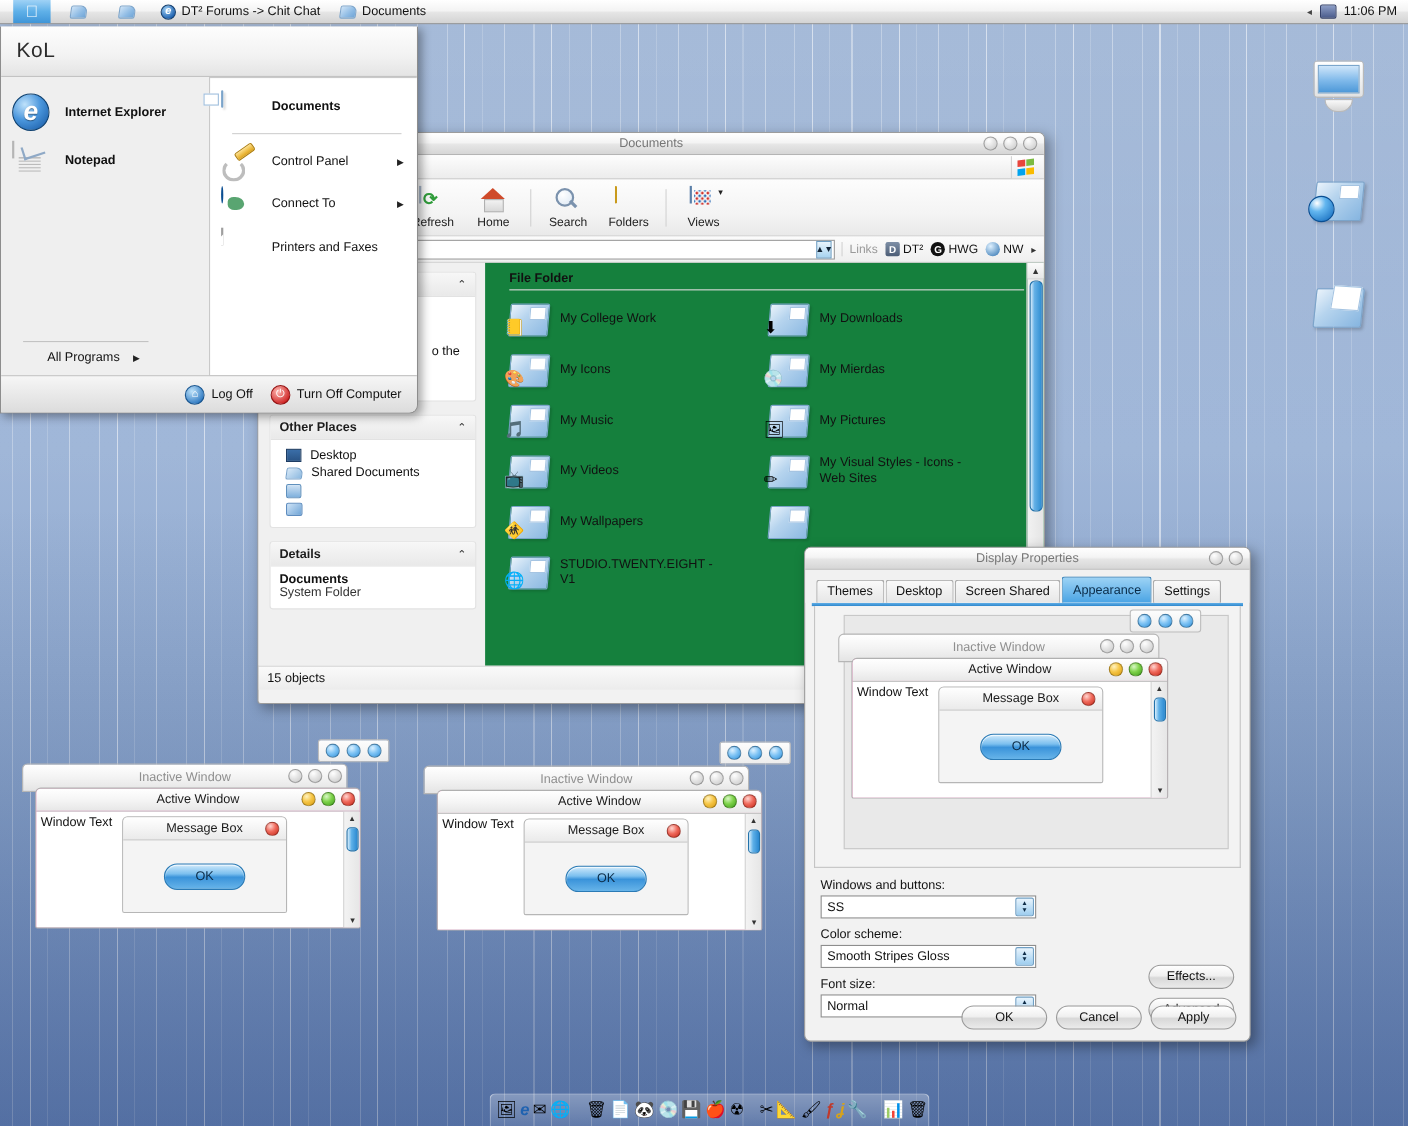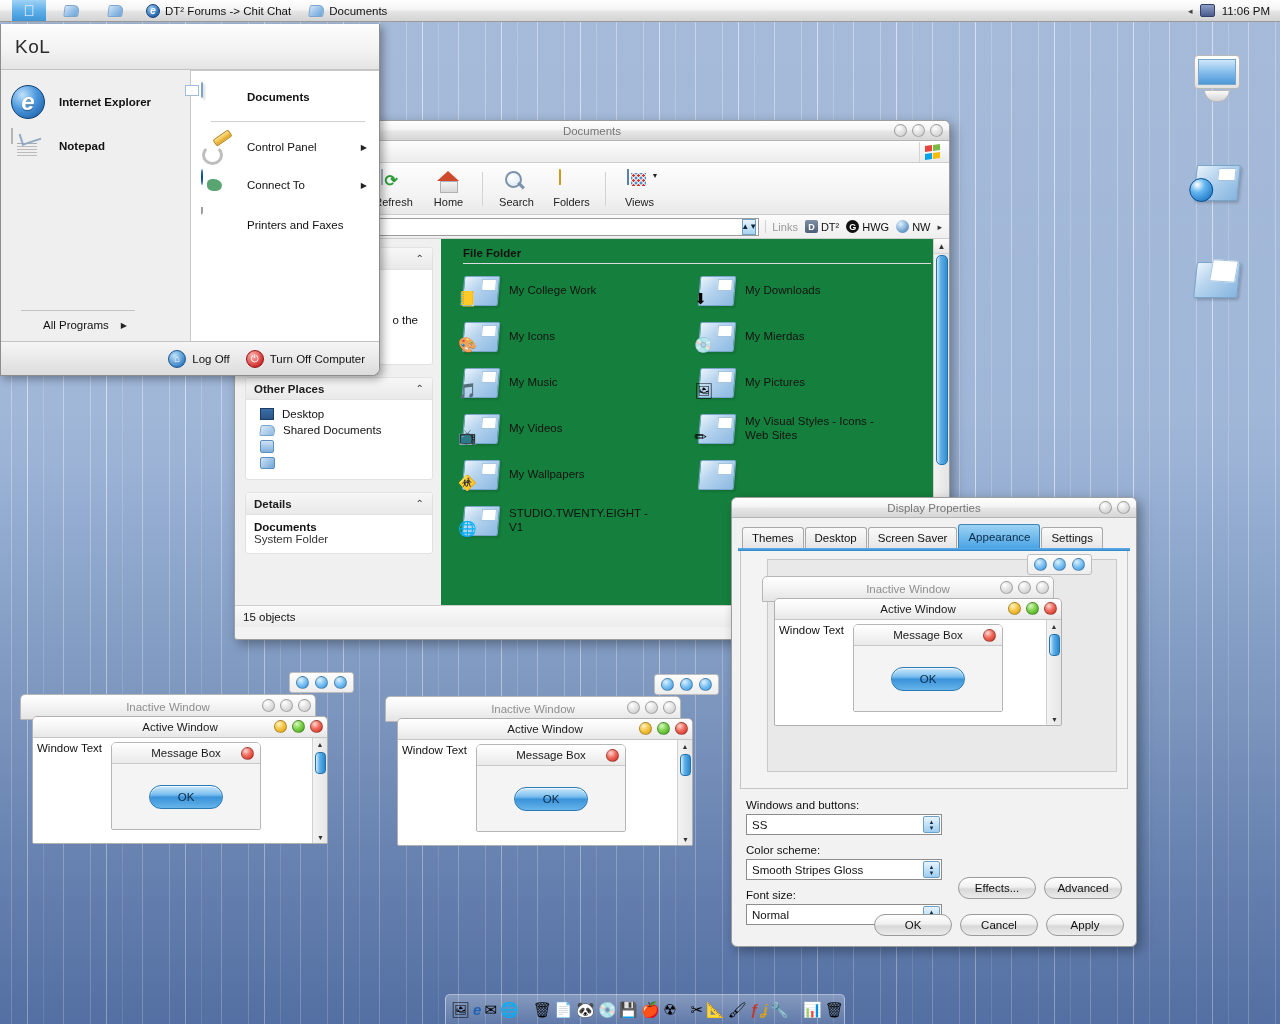--- a/index.html
+++ b/index.html
@@ -441,21 +441,21 @@
     border: 1px solid #6f9fc4; border-radius: 2px;
     display: flex; flex-direction: column; align-items: center; justify-content: center;
     font-size: 6px; color: #0d2b47; line-height: 6px;
   }
   .pillbtn {
     width: 78px; height: 22px; border-radius: 11px;
     background: linear-gradient(to bottom, #ffffff 0%, #f0f0f0 45%, #d8d8d8 55%, #ebebeb 100%);
     border: 1px solid #9a9a9a; display: flex; align-items: center; justify-content: center;
     font-size: 11.5px; color: #111;
   }
-  #dp-sidebtns { position: absolute; right: 14px; top: 88px; display: flex; flex-direction: row; gap: 8px; }
+  #dp-sidebtns { position: absolute; right: 14px; top: 88px; display: flex; flex-direction: column; gap: 8px; }
   #dp-footer { position: absolute; right: 12px; bottom: 10px; display: flex; gap: 8px; }
 
   
   .desk-ico { position: absolute; width: 54px; text-align: center; z-index: 10; }
   .monitor-ic { width: 46px; height: 40px; margin: 0 auto; position: relative; }
   .monitor-ic .screen {
     width: 46px; height: 34px; border-radius: 4px;
     background: linear-gradient(to bottom, #ffffff, #e2e2e2);
     border: 1px solid #b9b9b9;
   }
@@ -842,21 +842,21 @@
       <span class="title">Display Properties</span>
       <div class="tb-buttons">
         <span class="orb gray"></span>
         <span class="orb gray"></span>
       </div>
     </div>
 
     <div id="dp-tabs">
       <span class="dp-tab">Themes</span>
       <span class="dp-tab">Desktop</span>
-      <span class="dp-tab">Screen Saver</span>
+      <span class="dp-tab">Screen Shared</span>
       <span class="dp-tab sel">Appearance</span>
       <span class="dp-tab">Settings</span>
     </div>
     <div id="dp-tabline"></div>
 
     <div id="dp-panel">
       <div id="dp-preview">
 
         <div class="preview-cluster" style="left:-12px; top:-6px; width:340px; height:180px;">
           <div class="orbrow-float" style="right:4px;">

